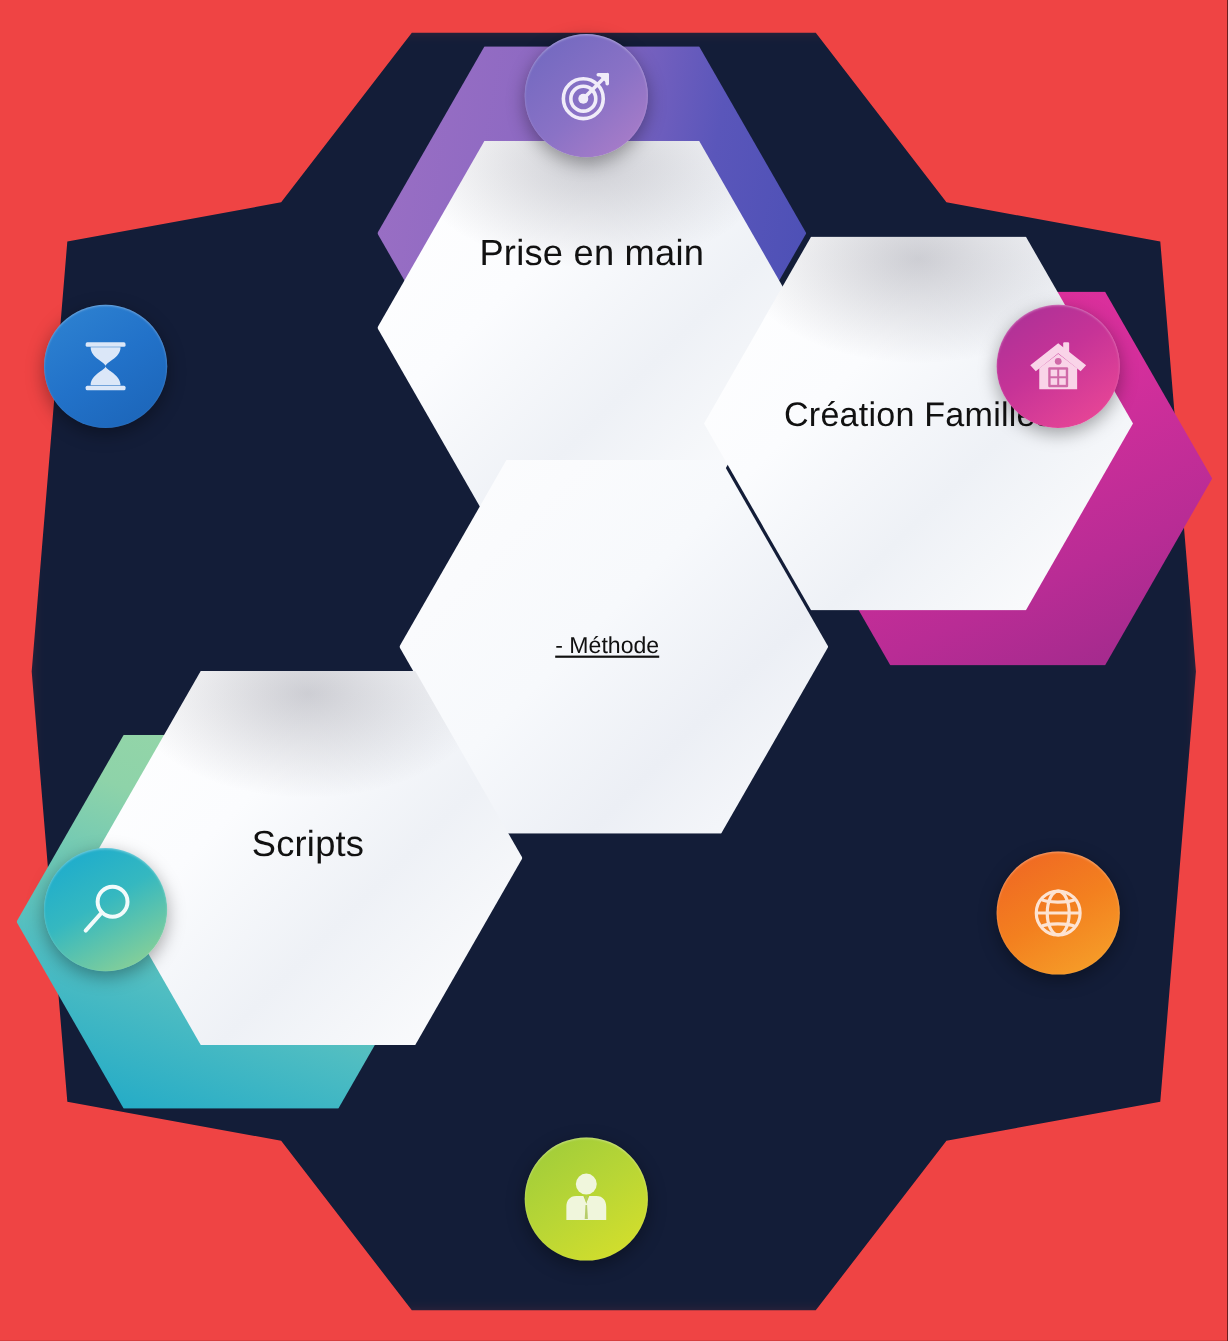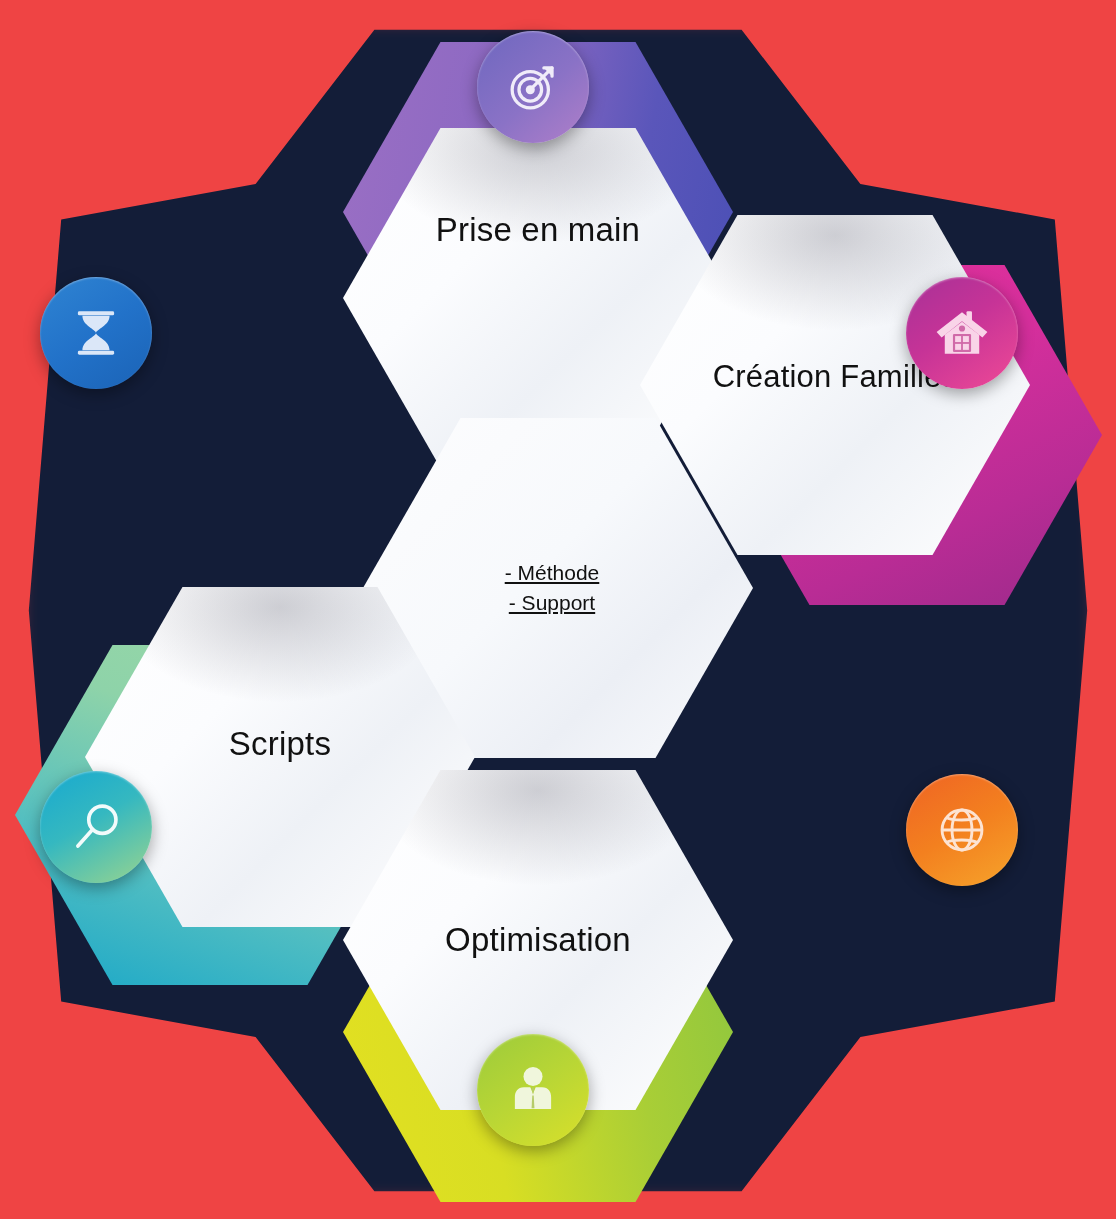--- a/index.html
+++ b/index.html
@@ -108,21 +108,21 @@
     box-shadow: 0 5px 16px rgba(0,0,0,0.35), inset 0 1px 2px rgba(255,255,255,0.35);
     z-index: 30;
   }
   .badge svg { width: 58px; height: 58px; display: block; }
 
   
   #cell-top      { left: 343px; top: 128px; }
   #cell-left-up  { left: 85px;  top: 215px; }
   #cell-right-up { left: 640px; top: 215px; }
   #cell-center   { left: 363px; top: 418px; }
-  #cell-left-dn  { left: 85px;  top: 587px; }
+  #cell-left-dn  { left: 85px;  top: 610px; }
   #cell-right-dn { left: 640px; top: 587px; }
   #cell-bottom   { left: 343px; top: 770px; }
 
   
   #cell-top .back      { transform: translate(0, -86px); }
   #cell-left-up .back  { transform: translate(-70px, 50px); }
   #cell-right-up .back { transform: translate(72px, 50px); }
   #cell-left-dn .back  { transform: translate(-70px, 58px); }
   #cell-right-dn .back { transform: translate(72px, 58px); }
   #cell-bottom .back   { transform: translate(0, 92px); }
@@ -198,21 +198,20 @@
         <rect x="24.4" y="44" width="6.6" height="6.6" fill="#f9d4e8"></rect>
         <rect x="33" y="44" width="6.6" height="6.6" fill="#f9d4e8"></rect>
       </svg>
     </span>
   </div>
 
   <div class="cell" id="cell-center">
     <div class="face plain">
       <div class="center-list">
         <div>- Méthode</div>
-        <div>- Support</div>
       </div>
     </div>
   </div>
 
   <div class="cell" id="cell-left-dn">
     <div class="back" style="background:linear-gradient(200deg,#9ad8a7 0%,#8ed3a9 32%,#4fbdc2 68%,#19a7c8 100%);"></div>
     <div class="face">
       <div class="label">Scripts</div>
     </div>
   </div>
@@ -230,26 +229,20 @@
       <svg viewBox="0 0 64 64" fill="none" stroke="#fde3d2" stroke-width="3.2">
         <circle cx="32" cy="32" r="22"></circle>
         <ellipse cx="32" cy="32" rx="11" ry="22"></ellipse>
         <path d="M10 32 H54"></path>
         <path d="M14.5 18 C20 22 43 22 49.5 18"></path>
         <path d="M14.5 46 C20 42 43 42 49.5 46"></path>
       </svg>
     </span>
   </div>
 
-  <div class="cell" id="cell-bottom">
-    <div class="back" style="background:linear-gradient(78deg,#e3e021 0%,#d8de23 36%,#a9ce36 70%,#8dc63f 100%);"></div>
-    <div class="face">
-      <div class="label">Optimisation</div>
-    </div>
-  </div>
   <div class="badge" id="badge-bottom" style="background:linear-gradient(145deg,#9ccb3b 0%,#b9d635 50%,#d9e02a 100%);">
     <span>
       <svg viewBox="0 0 64 64" fill="#f0f6dc" stroke="none">
         <circle cx="32" cy="17" r="10.5"></circle>
         <path d="M22 29 L29 29 L32 36 L35 29 L42 29 C49 29 52 34 52 40 L52 53 L12 53 L12 40 C12 34 15 29 22 29 Z"></path>
         <path d="M30.6 30.5 L32 37.2 L33.4 30.5 L32 28.6 Z" fill="#b6cc6a"></path>
         <path d="M31.2 38 L32.8 38 L33.6 52 L30.4 52 Z" fill="#b6cc6a"></path>
       </svg>
     </span>
   </div>

